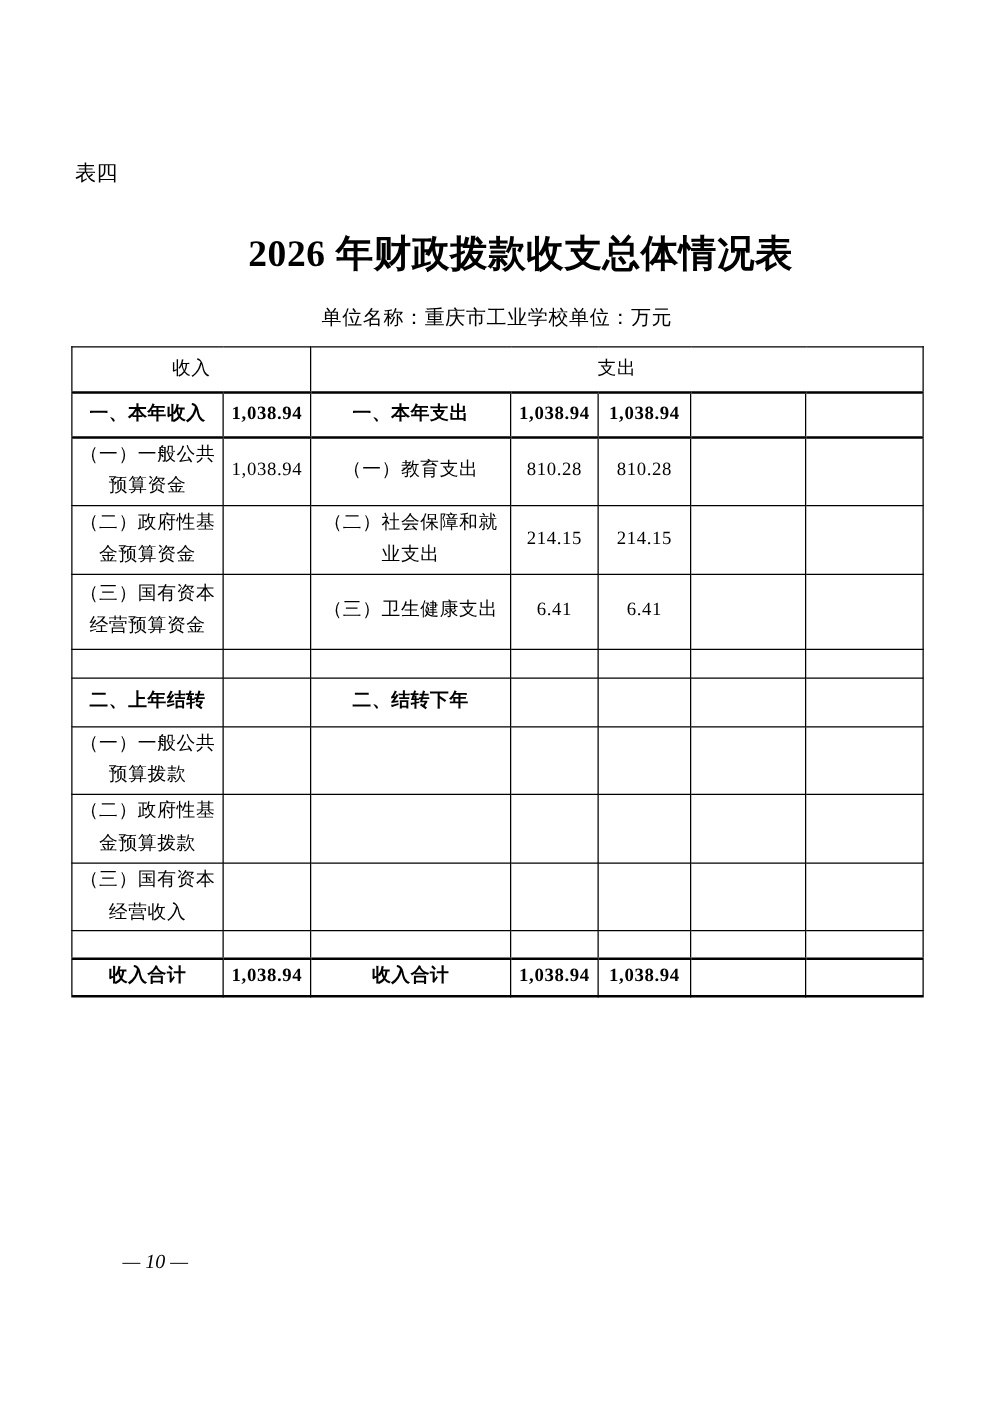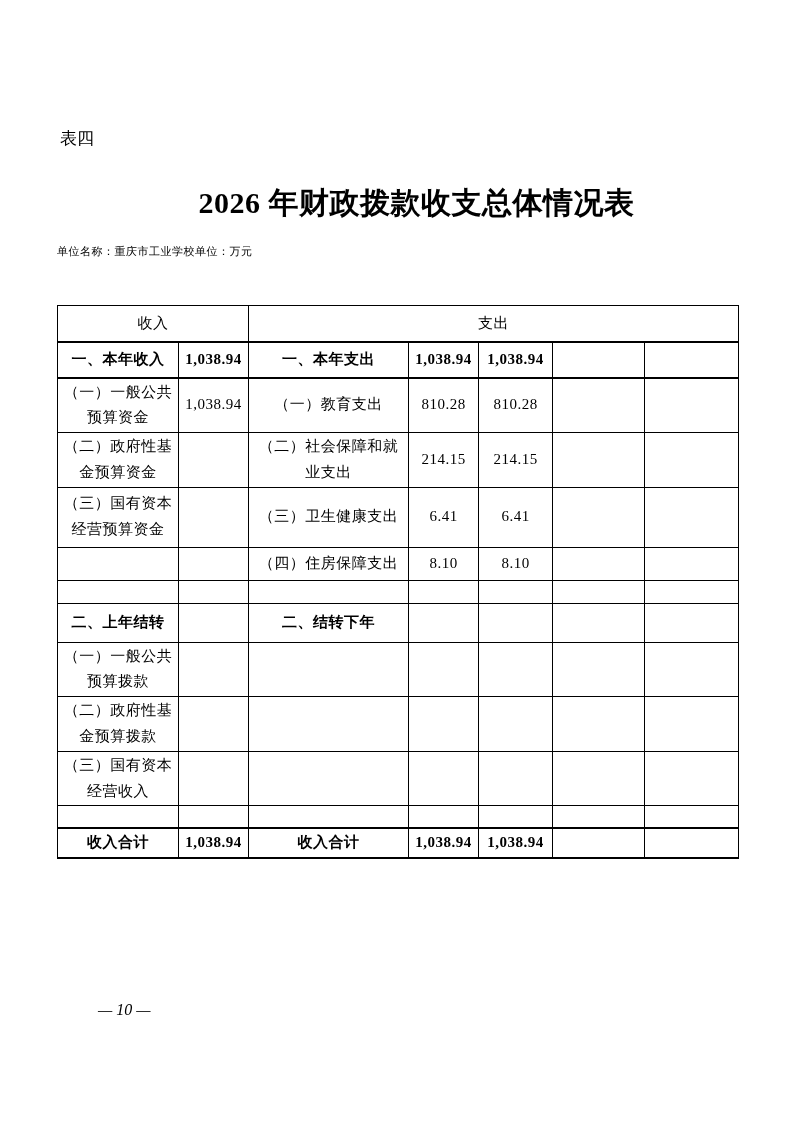--- a/index.html
+++ b/index.html
@@ -12,27 +12,27 @@
     position:absolute; left:60px; top:127px;
     font-size:17px; font-family:"Liberation Sans", sans-serif;
   }
   .doc-title {
     position:absolute; left:0; top:183px; width:793px;
     text-align:center; font-size:30px; font-weight:bold;
     font-family:"Liberation Serif", serif; letter-spacing:0.5px;margin-left:20px;
   }
   .unit-line {
     position:absolute; left:57px; top:244px; width:681px;
-    display:flex; justify-content:flex-start;
-    font-size:11px; letter-spacing:0.5px;
+    display:flex; justify-content:center;
+    font-size:16px; letter-spacing:0.5px;
   }
   table.budget {
     position:absolute; left:57px; top:277px; width:681px;
     border-collapse:collapse; table-layout:fixed;
-    border:1.5px solid #000; border-bottom-width:2px;margin-top:28px;
+    border:1.5px solid #000; border-bottom-width:2px;
   }
   table.budget td {
     border:1px solid #000; text-align:center; vertical-align:middle;
     font-size:15px; line-height:1.72; padding:1px 2px;
     white-space:pre-line; overflow:hidden; letter-spacing:0.5px;
   }
   td.hd { font-family:"Liberation Sans", sans-serif; letter-spacing:1px; }
   tr.hrow1 { height:36px; }
   tr.hrow2 { height:55px; }
   tr.r1  { height:36px; }
@@ -114,29 +114,20 @@
     <tr class="r4">
       <td>（三）国有资本
 经营预算资金</td>
       <td></td>
       <td>（三）卫生健康支出</td>
       <td>6.41</td>
       <td>6.41</td>
       <td></td>
       <td></td>
     </tr>
-    <tr class="r5">
-      <td></td>
-      <td></td>
-      <td>（四）住房保障支出</td>
-      <td>8.10</td>
-      <td>8.10</td>
-      <td></td>
-      <td></td>
-    </tr>
     <tr class="r6">
       <td></td>
       <td></td>
       <td></td>
       <td></td>
       <td></td>
       <td></td>
       <td></td>
     </tr>
     <tr class="r7 bold">

